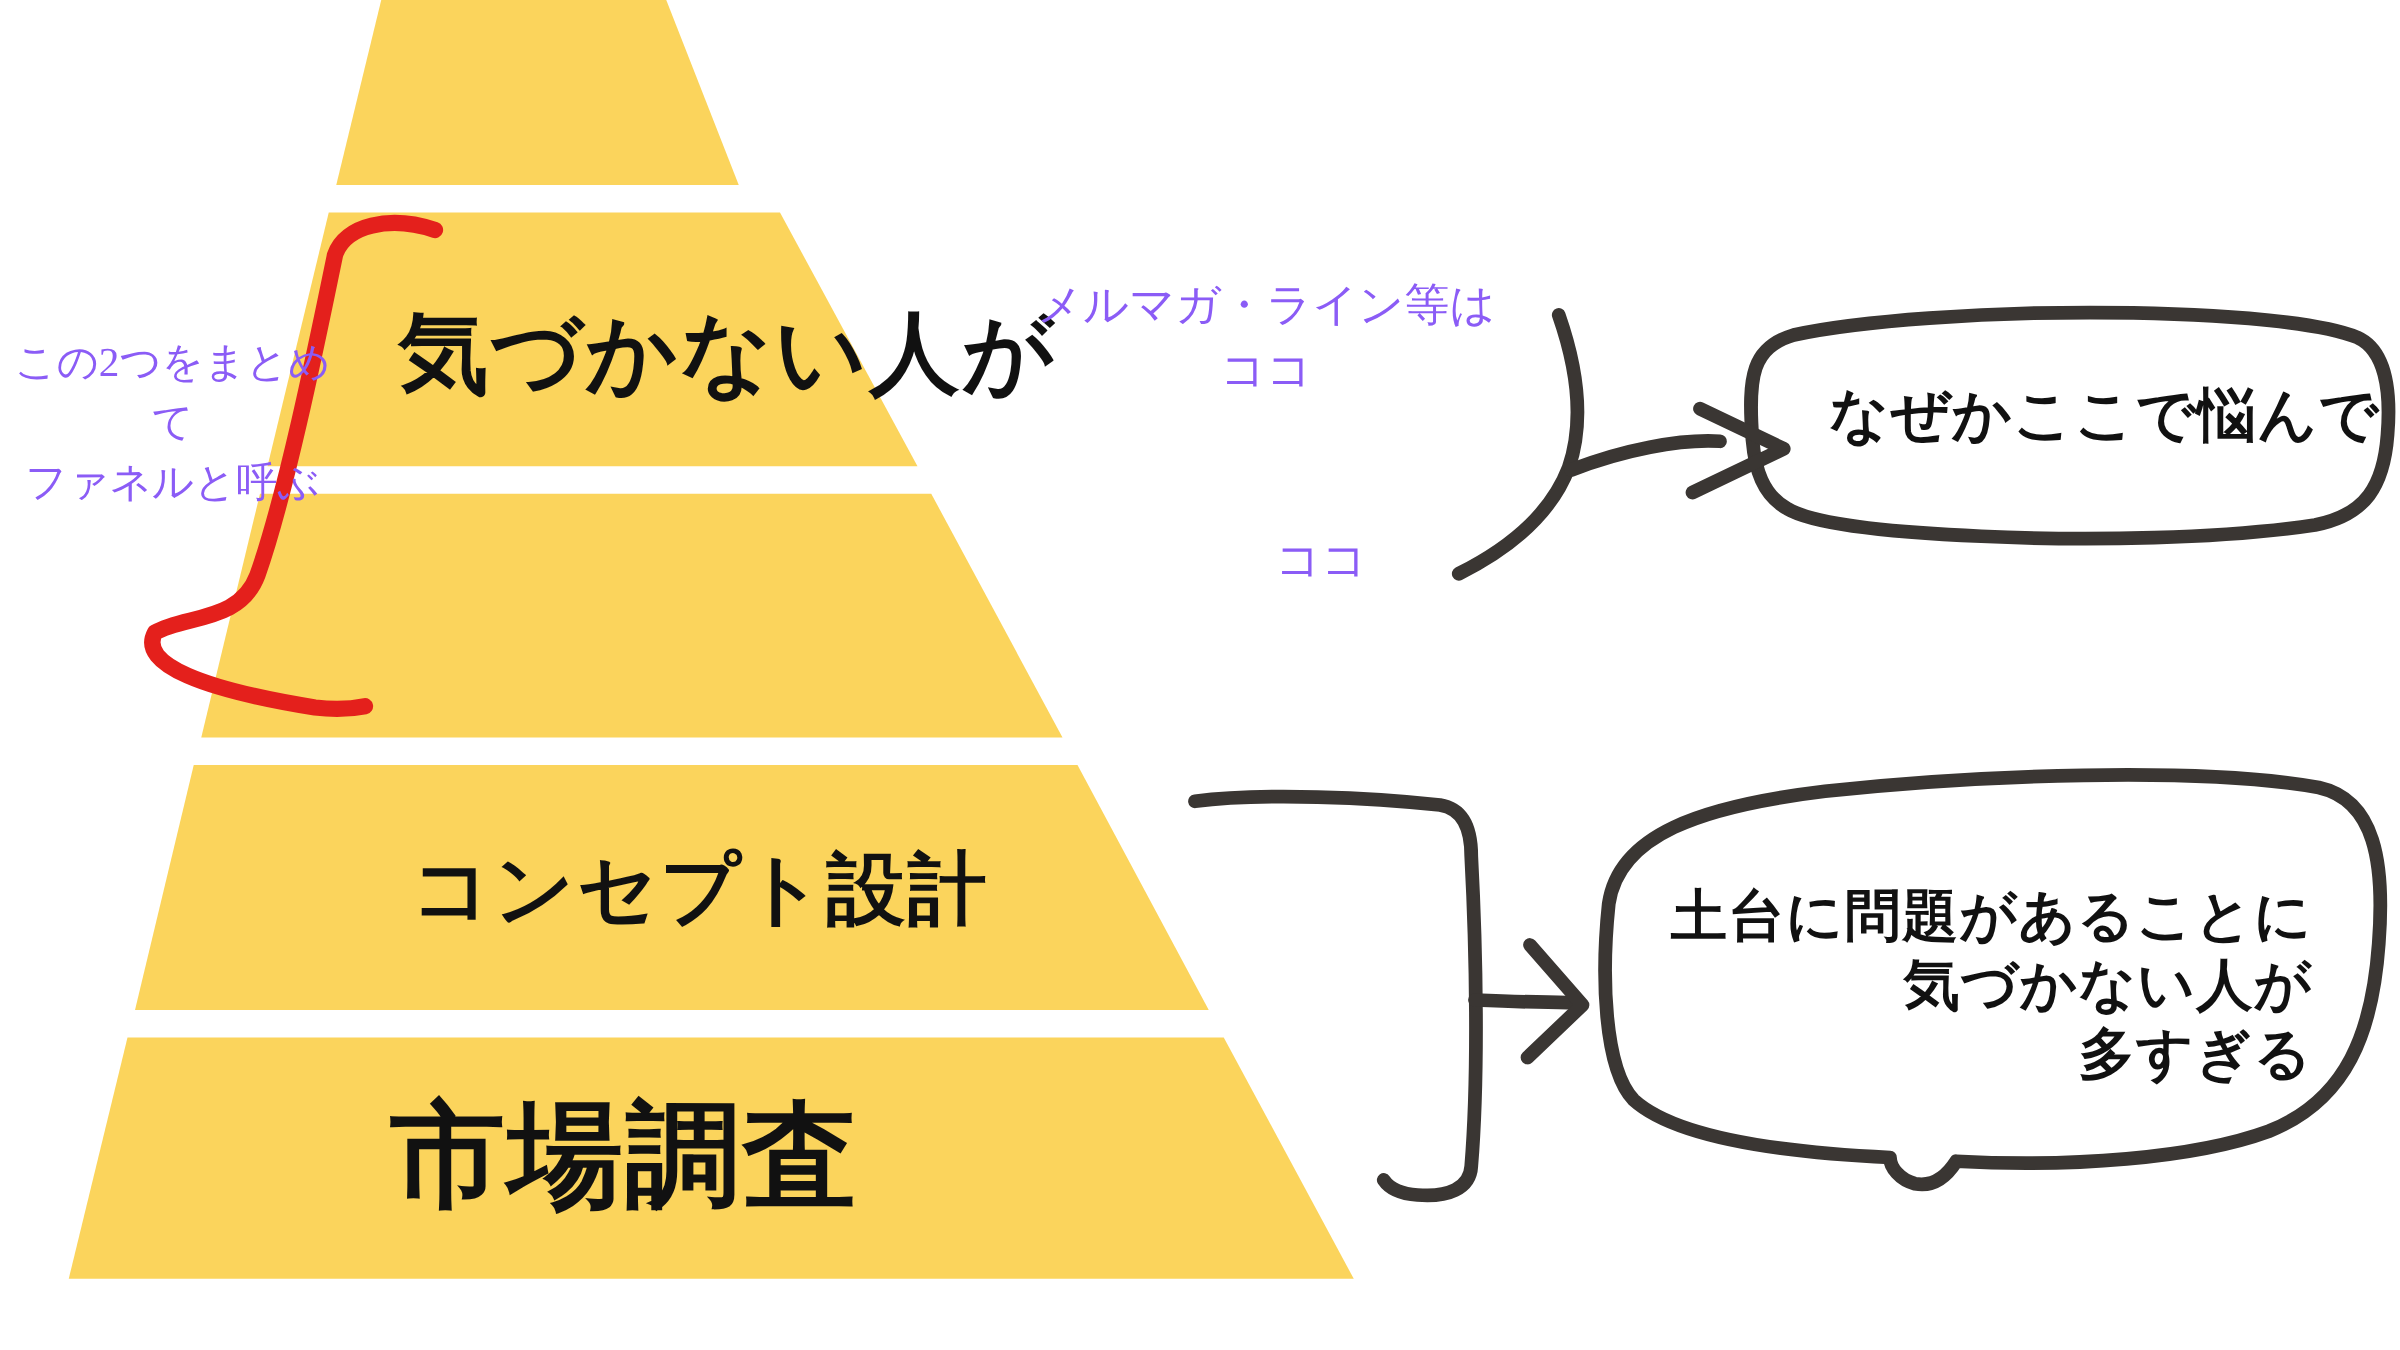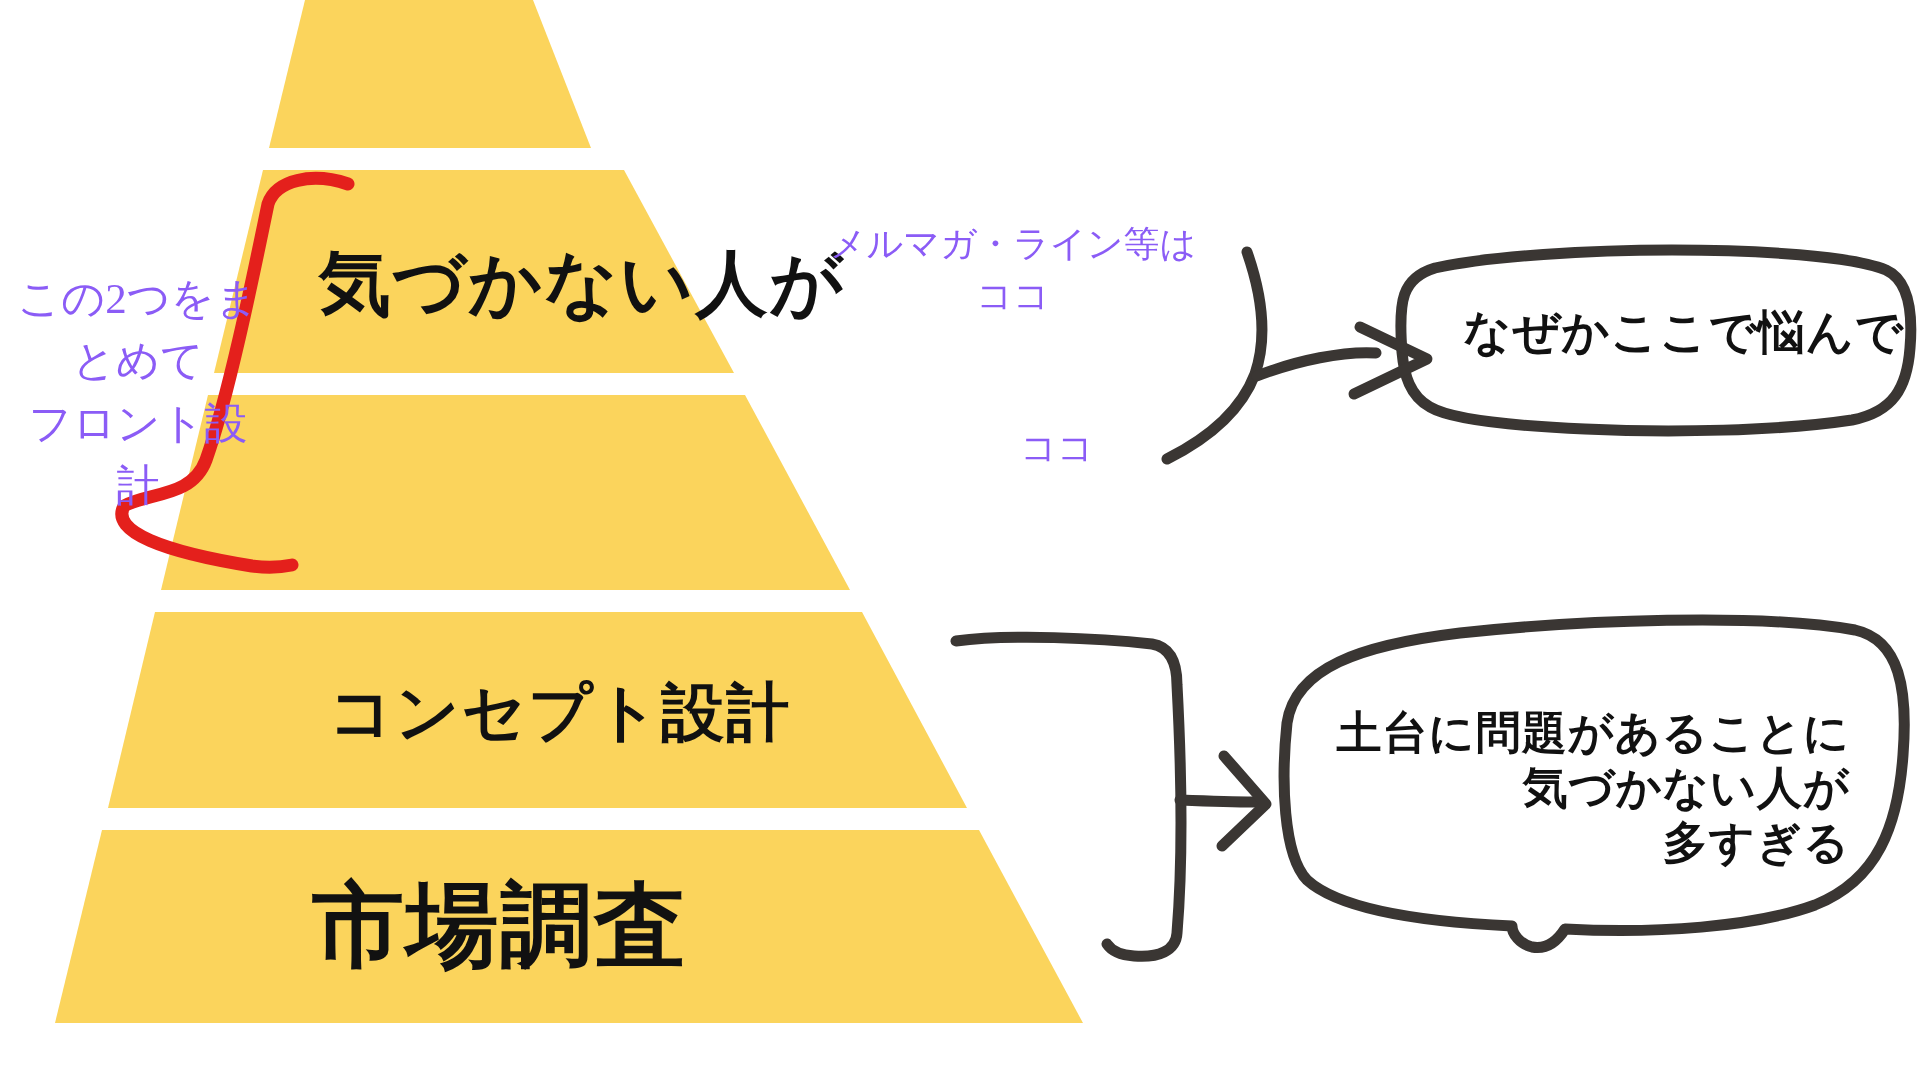--- a/index.html
+++ b/index.html
@@ -9,21 +9,21 @@
   .lbl{position:absolute;transform:translate(-50%,-50%);white-space:nowrap;
        color:#111111;font-weight:900;letter-spacing:2px;line-height:1;}
   .lvl1{font-size:92px;}
   .lvl2{font-size:72px;}
   .lvl3{font-size:82px;}
   .lvl4{font-size:63px;text-align:right;}
   .lvl5{font-size:92px;}
   .note{position:absolute;text-align:center;color:#8b5cf6;
         font-family:"Liberation Serif","DejaVu Serif",serif;font-weight:400;}
   .note div{line-height:1.45;}
-  .funnel-note{left:8px;top:268px;width:260px;font-size:43px;}
+  .funnel-note{left:8px;top:268px;width:260px;font-size:33px;}
   .melmaga-note{left:808px;top:218px;width:410px;font-size:36px;}
   .ad-note{left:862px;top:422px;width:390px;font-size:36px;}
   .bubble-text{position:absolute;text-align:right;color:#111111;font-weight:900;}
   .bubble-top-text{left:1412px;top:308px;width:492px;font-size:47px;letter-spacing:1px;line-height:1;}
   .bubble-bottom-text{left:1330px;top:706px;width:520px;font-size:45px;letter-spacing:1px;}
   .bubble-bottom-text div{line-height:1.22;}
 </style>
 </head>
 <body>
 
@@ -62,21 +62,21 @@
     <path d="M 1180,800 C 1205,801 1230,802 1254,802" fill="none" stroke-width="11" stroke-linecap="round" stroke-linejoin="round" stroke="#3A3633"></path>
     <path d="M 1224,756 L 1266,804 L 1222,846" fill="none" stroke-width="11" stroke-linecap="round" stroke-linejoin="round" stroke="#3A3633"></path>
   </svg>
 
   <div class="lbl lvl2" style="left:582px;top:283px;">気づかない人が</div>
   <div class="lbl lvl4" style="left:560px;top:712px;">コンセプト設計</div>
   <div class="lbl lvl5" style="left:500px;top:925px;">市場調査</div>
 
   <div class="note funnel-note">
     <div>この2つをまとめて</div>
-    <div>フロント設計</div>
+    <div>ファネルと呼ぶ</div>
   </div>
 
   <div class="note melmaga-note">
     <div>メルマガ・ライン等は</div>
     <div>ココ</div>
   </div>
 
   <div class="note ad-note">
     <div>ココ</div>
   </div>

